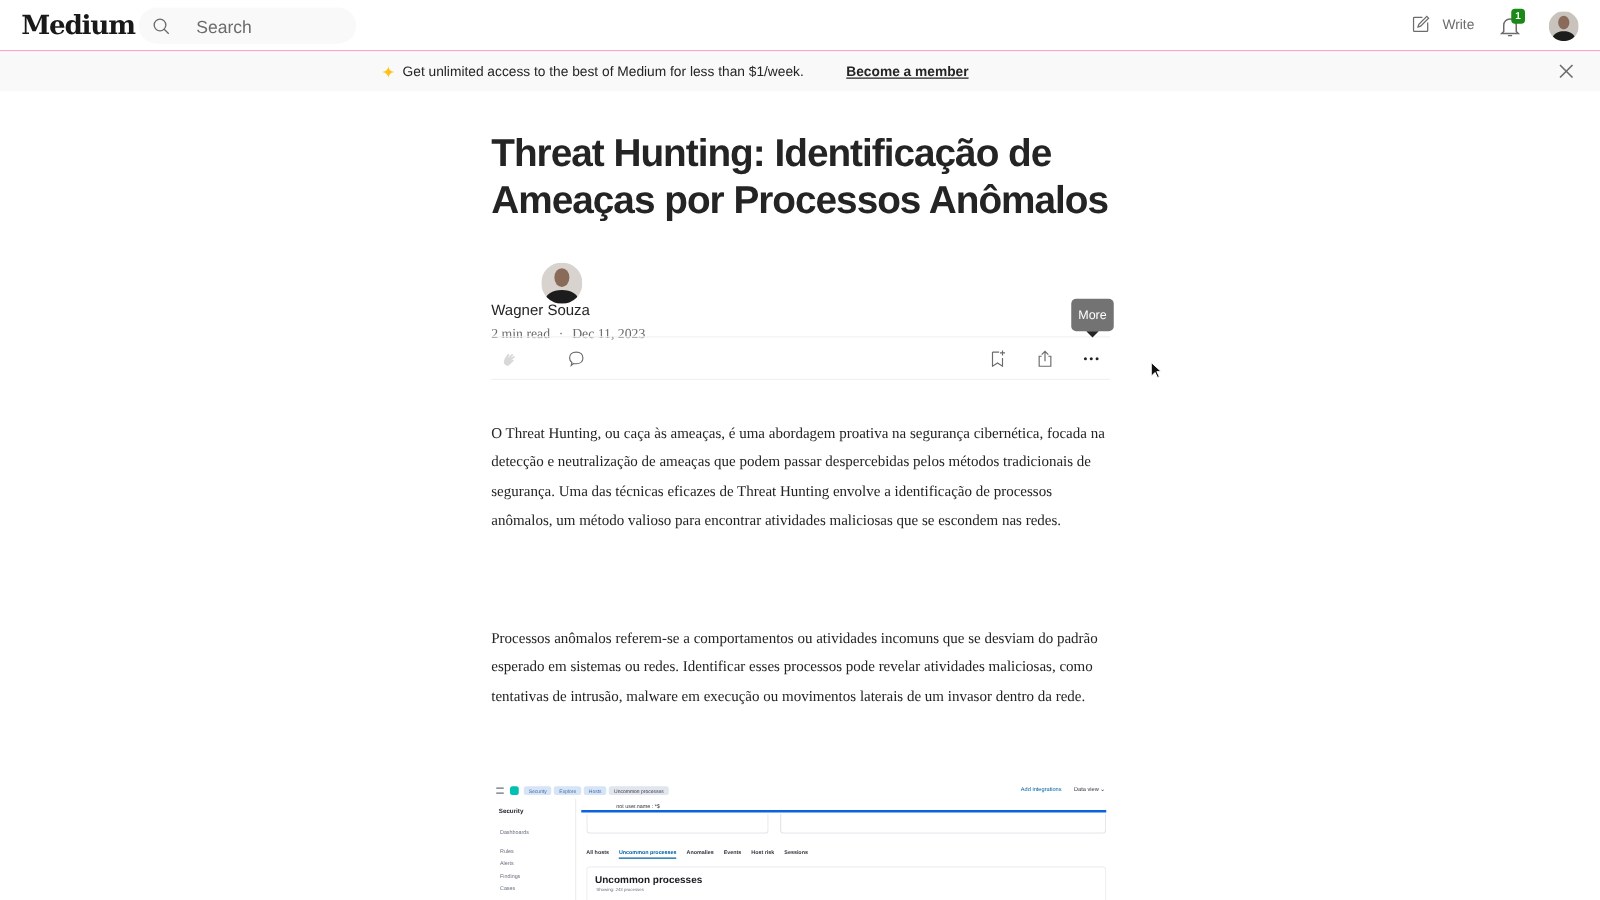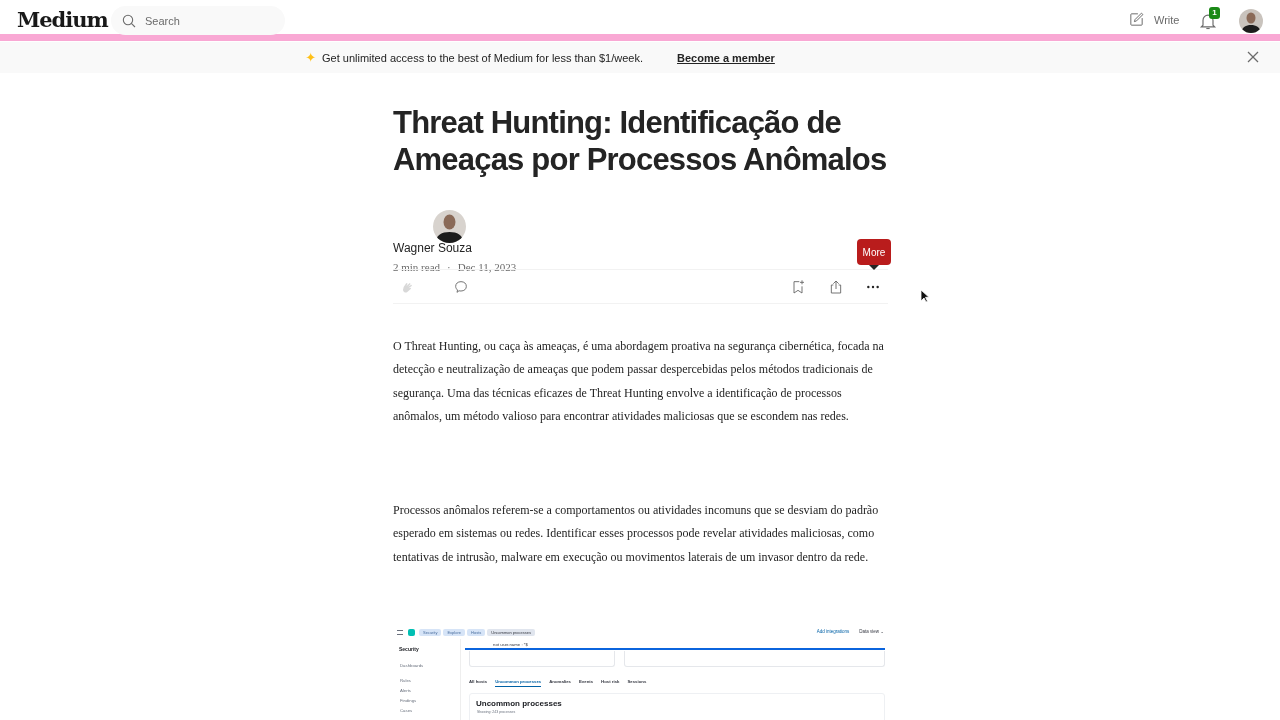--- a/index.html
+++ b/index.html
@@ -1,24 +1,24 @@
 <!DOCTYPE html>
 <html><head>
 <meta charset="utf-8">
 <style>
   * { box-sizing: border-box; margin: 0; padding: 0; }
   html, body { width: 1280px; height: 720px; overflow: hidden; background: #fff; }
   body { font-family: "Liberation Sans", sans-serif; color: #242424; position: relative; }
 
   
-  .topbar { position: absolute; left: 0; top: 0; width: 1280px; height: 41px; background: #fff; border-bottom: 7px solid #f9a8d4; }
+  .topbar { position: absolute; left: 0; top: 0; width: 1280px; height: 41px; background: #fff; border-bottom: 1px solid #f9a8d4; }
   .logo { position: absolute; left: 17px; top: 7px; font-family: "DejaVu Serif", serif; font-weight: bold; font-size: 21px; letter-spacing: -1px; color: #191919; }
   .search { position: absolute; left: 111px; top: 6px; width: 174px; height: 29px; background: #f9f9f9; border-radius: 15px; display: flex; align-items: center; padding-left: 10px; }
   .search svg { width: 16px; height: 16px; }
-  .search input { border: none; background: transparent; outline: none; font-family: "Liberation Sans", sans-serif; font-size: 11px; color: #6b6b6b; margin-left: 8px; width: 120px; }
+  .search input { border: none; background: transparent; outline: none; font-family: "Liberation Sans", sans-serif; font-size: 14px; color: #6b6b6b; margin-left: 20px; width: 120px; }
   .search input::placeholder { color: #6b6b6b; }
   .write { position: absolute; left: 1128px; top: 11px; display: flex; align-items: center; color: #6b6b6b; font-size: 11px; cursor: pointer; }
   .write svg { width: 17px; height: 17px; margin-right: 9px; }
   .bell { position: absolute; left: 1198px; top: 11px; width: 20px; height: 20px; cursor: pointer; }
   .bell .badge { position: absolute; left: 11px; top: -4px; width: 11px; height: 12px; background: #1a8917; color: #fff; font-size: 8px; border-radius: 3px; text-align: center; line-height: 12px; font-weight: bold; }
   .avatar-top { position: absolute; left: 1239px; top: 9px; width: 24px; height: 24px; border-radius: 50%; overflow: hidden; cursor: pointer; }
 
   
   .banner { position: absolute; left: 0; top: 42px; width: 1280px; height: 31px; background: #f9f9f9; display: flex; align-items: center; justify-content: center; font-size: 11px; color: #242424; }
   .banner .star { color: #ffc017; margin-right: 6px; font-size: 13px; margin-left: -200px; }
@@ -31,21 +31,21 @@
   .title { position: absolute; top: 104px; left: 0; width: 500px; font-family: "Liberation Sans", sans-serif; font-weight: bold; font-size: 31px; line-height: 37px; letter-spacing: -0.8px; color: #242424; }
   .author-row { position: absolute; top: 210px; left: 0; display: flex; align-items: center; flex-direction: column; }
   .author-avatar { width: 33px; height: 33px; border-radius: 50%; overflow: hidden; margin-right: 10px; cursor: pointer; }
   .author-name { font-size: 12px; color: #242424; cursor: pointer; display: block; margin-top: -2px; }
   .meta { font-size: 11px; color: #6b6b6b; margin-top: 6px; display: flex; font-family: Liberation Serif, serif; }
   .meta .dot { margin: 0 7px; }
 
   .actions { position: absolute; top: 269px; left: 0; width: 495px; height: 35px; border-top: 1px solid #f2f2f2; border-bottom: 1px solid #f2f2f2; }
   .actions .icon { position: absolute; top: 9px; width: 16px; height: 16px; cursor: pointer; }
 
-  .tooltip { position: absolute; left: 857px; top: 239px; width: 34px; height: 26px; background: #b91c1c; color: #fff; font-size: 10px; border-radius: 4px; display: flex; align-items: center; justify-content: center; }
+  .tooltip { position: absolute; left: 857px; top: 239px; width: 34px; height: 26px; background: #737373; color: #fff; font-size: 10px; border-radius: 4px; display: flex; align-items: center; justify-content: center; }
   .tooltip::after { content: ""; position: absolute; bottom: -5px; left: 12px; border-left: 5px solid transparent; border-right: 5px solid transparent; border-top: 5px solid #242424; }
   .cursor { position: absolute; left: 920px; top: 289px; width: 10px; height: 14px; }
 
   .body-text { position: absolute; left: 0; width: 500px; font-family: "Liberation Serif", serif; font-size: 12px; line-height: 23.4px; color: #242424; }
   .p1 { top: 335px; }
   .p2 { top: 499px; }
 
   
   .figure { position: absolute; left: 393px; top: 626px; width: 495px; height: 94px; background: #fff; overflow: hidden; font-size: 5px; color: #343741; }
   .fig-top { position: absolute; left: 0; top: 0; width: 495px; height: 13px; display: flex; align-items: center; }

